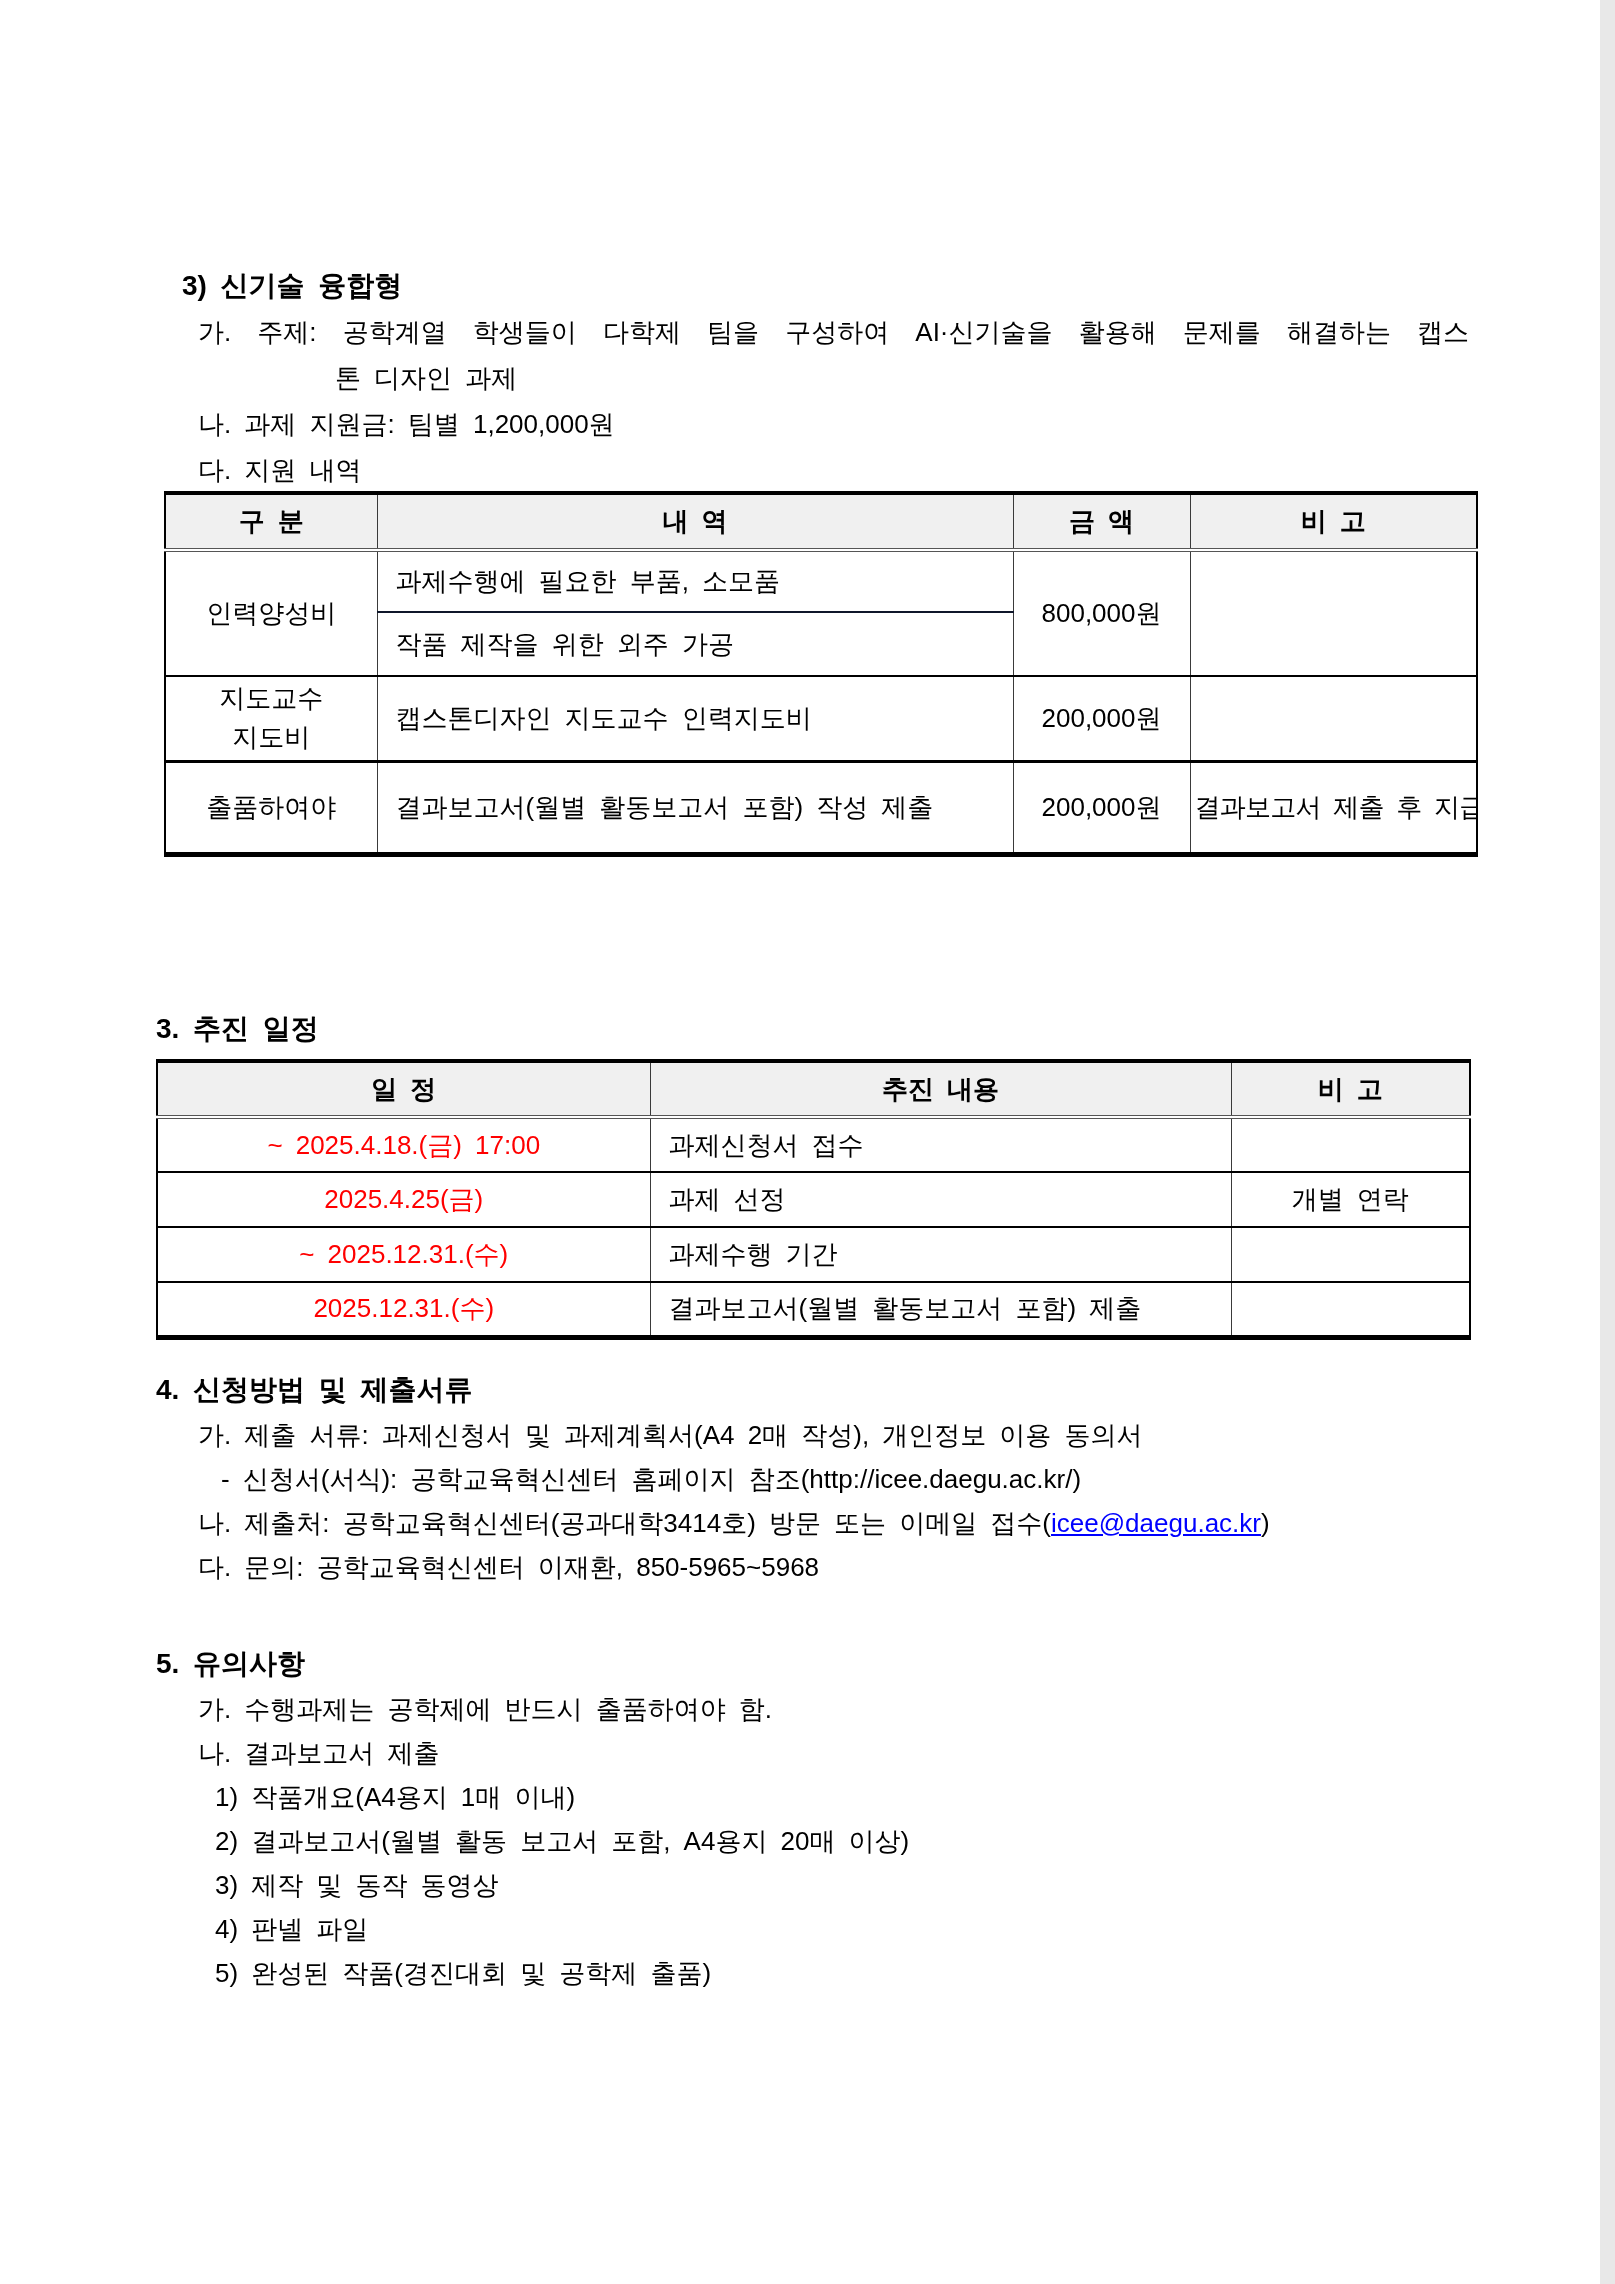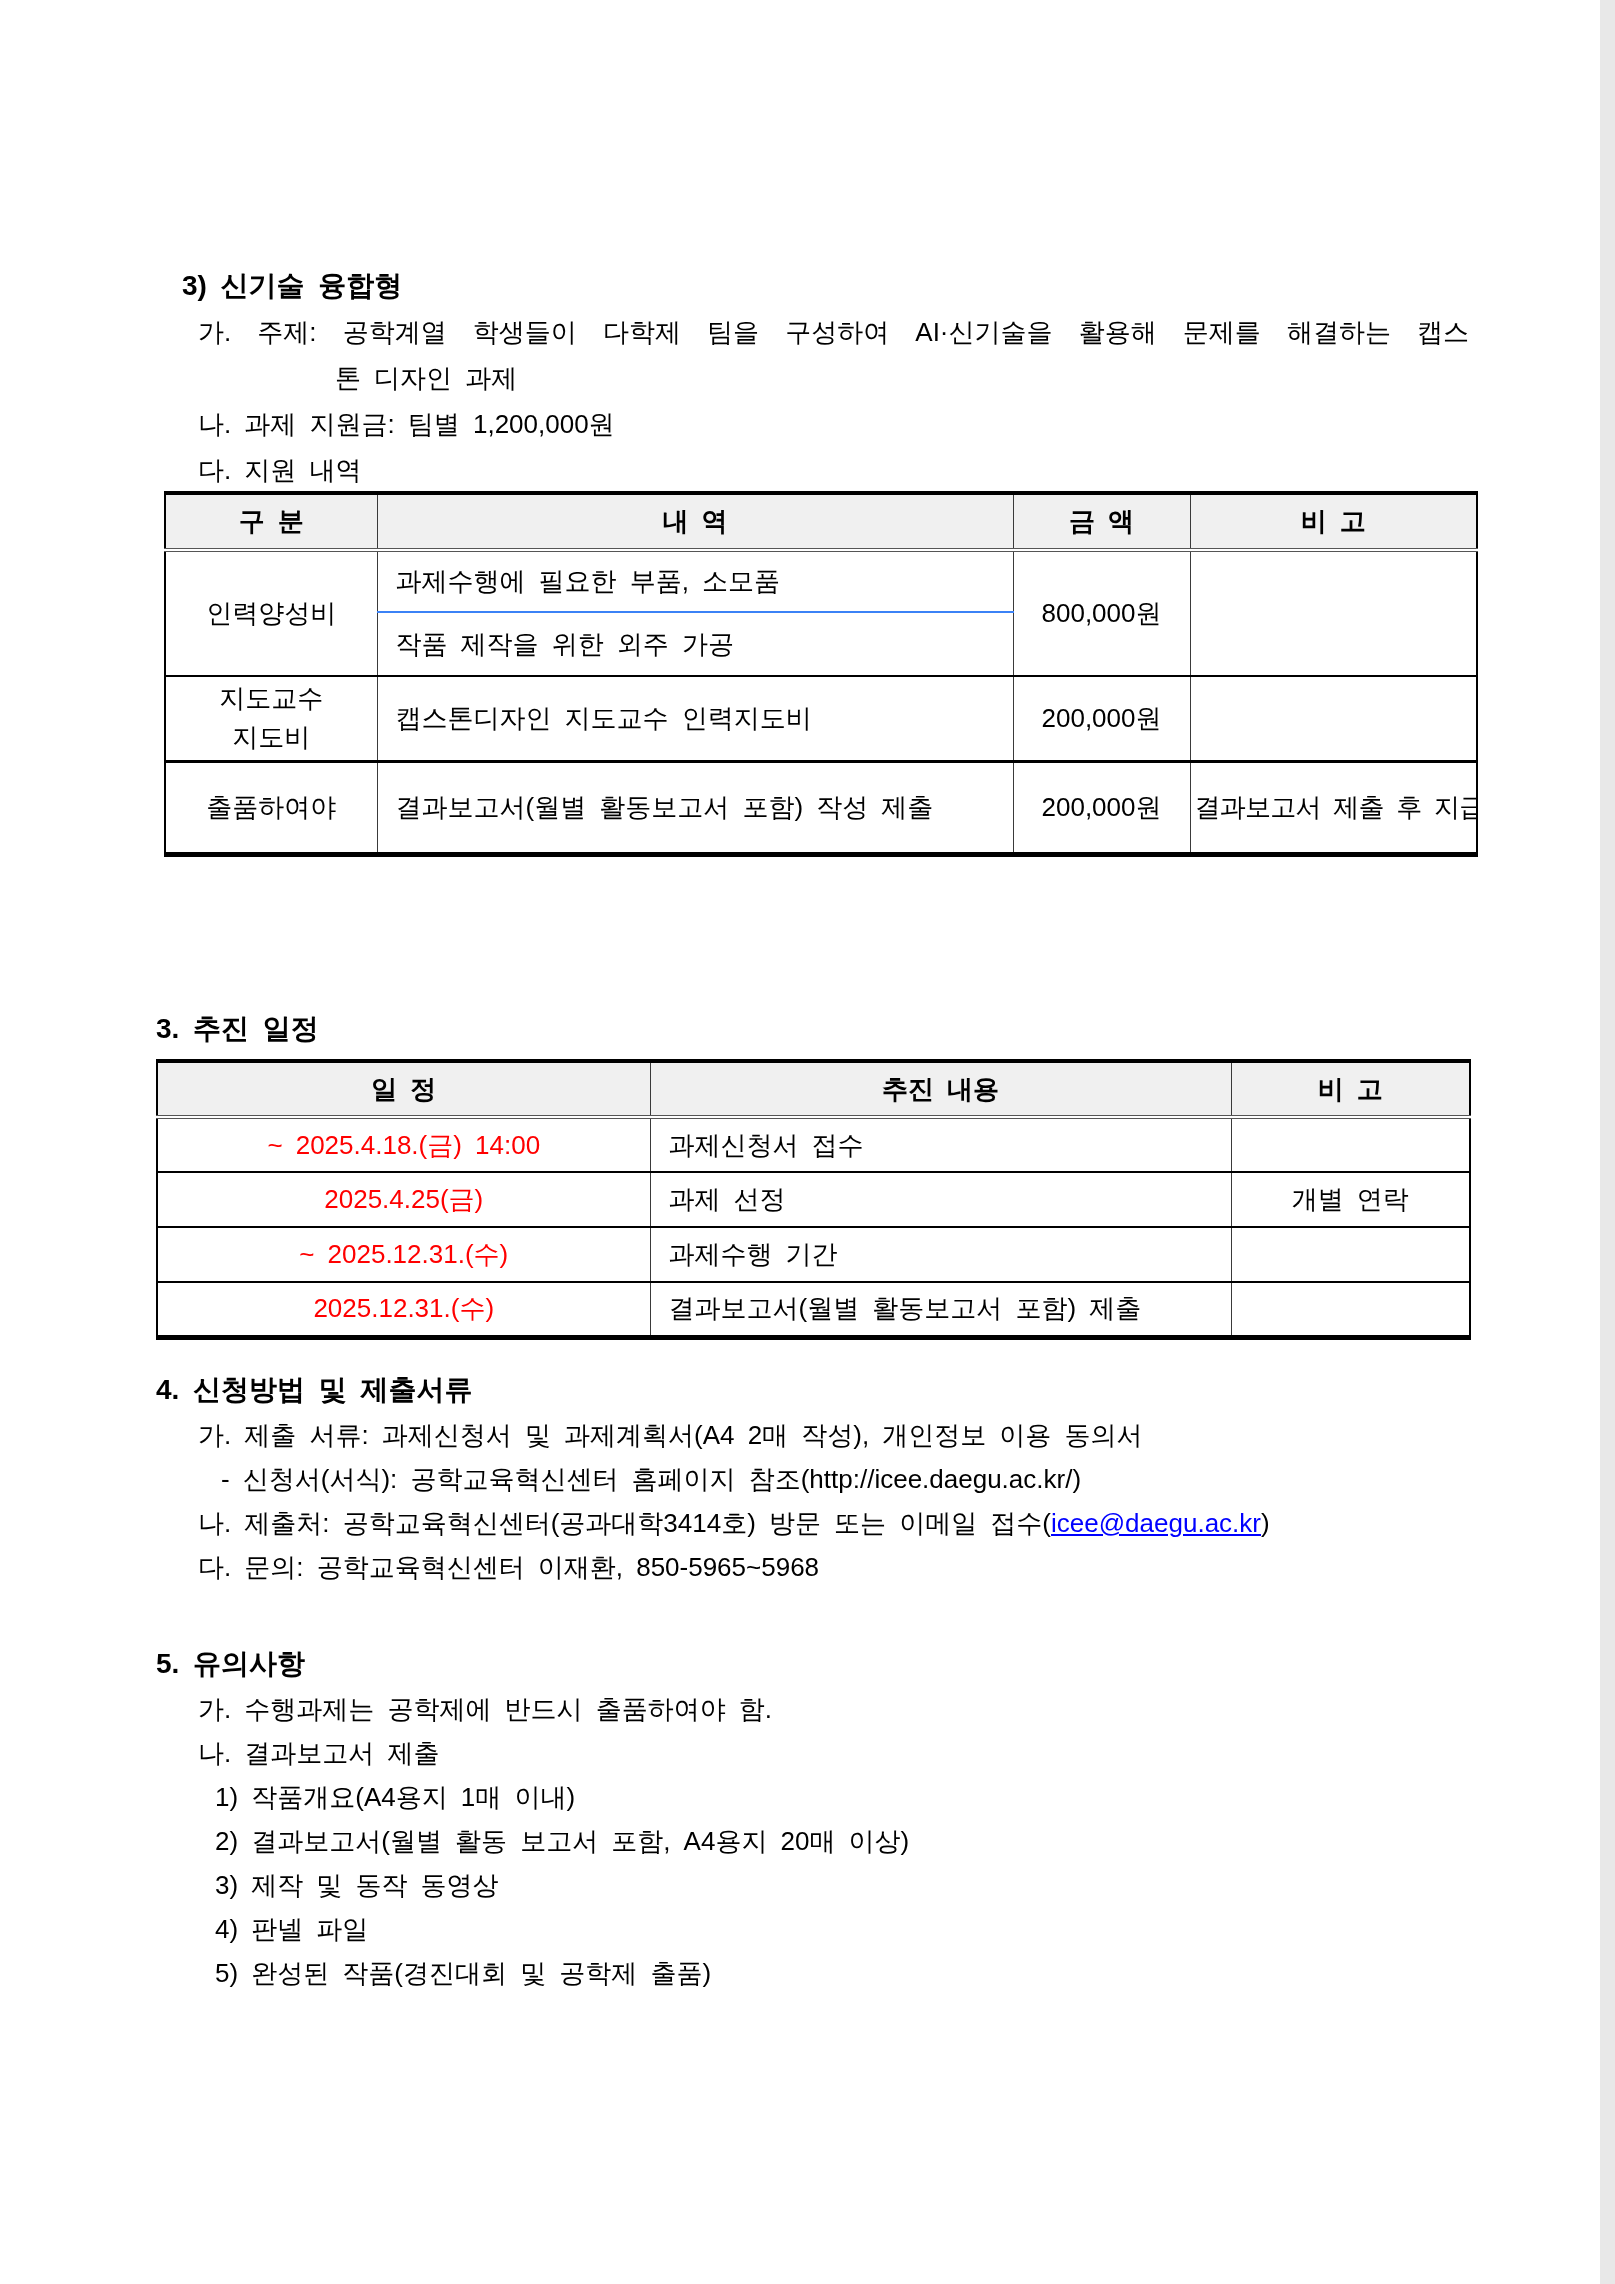--- a/index.html
+++ b/index.html
@@ -34,21 +34,21 @@
     vertical-align:middle;font-size:26px;line-height:37px;
     overflow:hidden;
   }
   .doc-table th{
     background:#f0f0f0;font-weight:700;text-align:center;
     border-bottom:4.6px double #555;
   }
   .t-center{text-align:center;}
   .t-left{text-align:left;padding-left:18px;}
   .red{color:#ff0000;}
-  .gray-div-bottom{border-bottom:2px solid #3b82f6;}
+  .gray-div-bottom{border-bottom:2px solid #0f172a;}
   .row-sep td{border-top:2px solid #000;}
   .row-sep-thick td{border-top:3.3px solid #000;}
   .nowrap{white-space:nowrap;}
   .note-tight{white-space:nowrap;font-size:24px;letter-spacing:-0.7px;padding-left:3.9px;padding-right:1.3px;text-align:center;}
   .cat-twoline{display:block;line-height:39px;text-align:center;}
 </style>
 </head>
 <body>
 
 <div id="page">
@@ -110,21 +110,21 @@
         <col style="width:581px">
         <col style="width:239px">
     </colgroup>
     <tbody>
         <tr style="height:56px;">
       <th>일    정</th>
       <th>추진 내용</th>
       <th>비  고</th>
     </tr>
     <tr style="height:55px;">
-      <td class="t-center nowrap red">~  2025.4.18.(금)  14:00</td>
+      <td class="t-center nowrap red">~  2025.4.18.(금)  17:00</td>
       <td class="t-left nowrap">과제신청서 접수</td>
       <td class="t-center"></td>
     </tr>
     <tr style="height:55px;" class="row-sep">
       <td class="t-center nowrap red">2025.4.25(금)</td>
       <td class="t-left nowrap">과제 선정</td>
       <td class="t-center nowrap">개별 연락</td>
     </tr>
     <tr style="height:55px;" class="row-sep">
       <td class="t-center nowrap red">~  2025.12.31.(수)</td>

